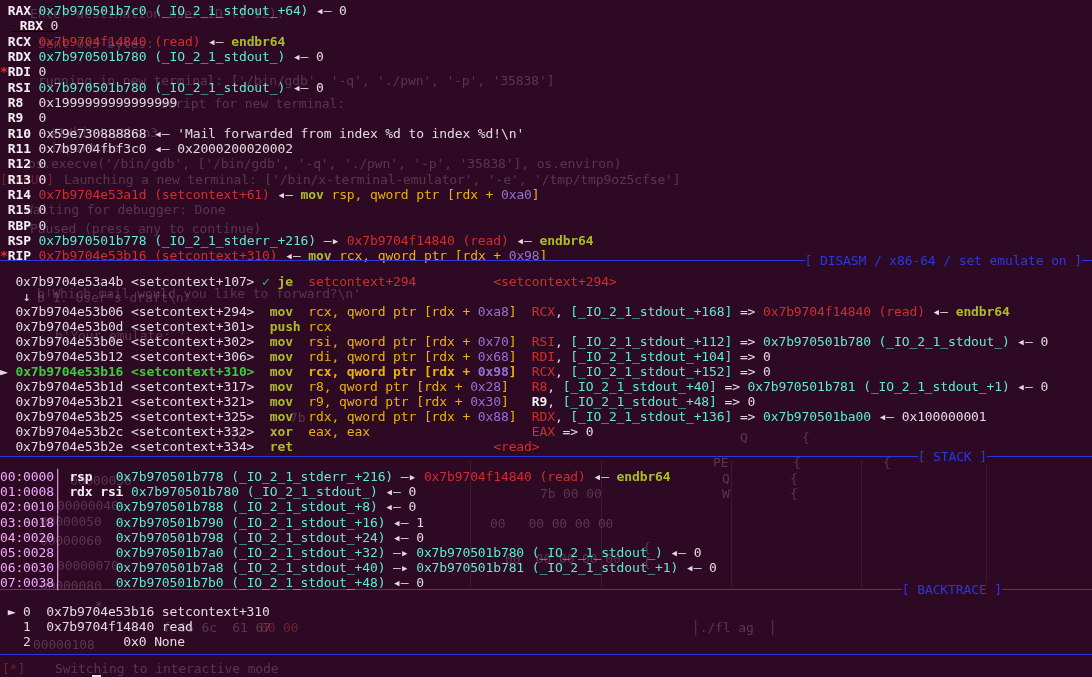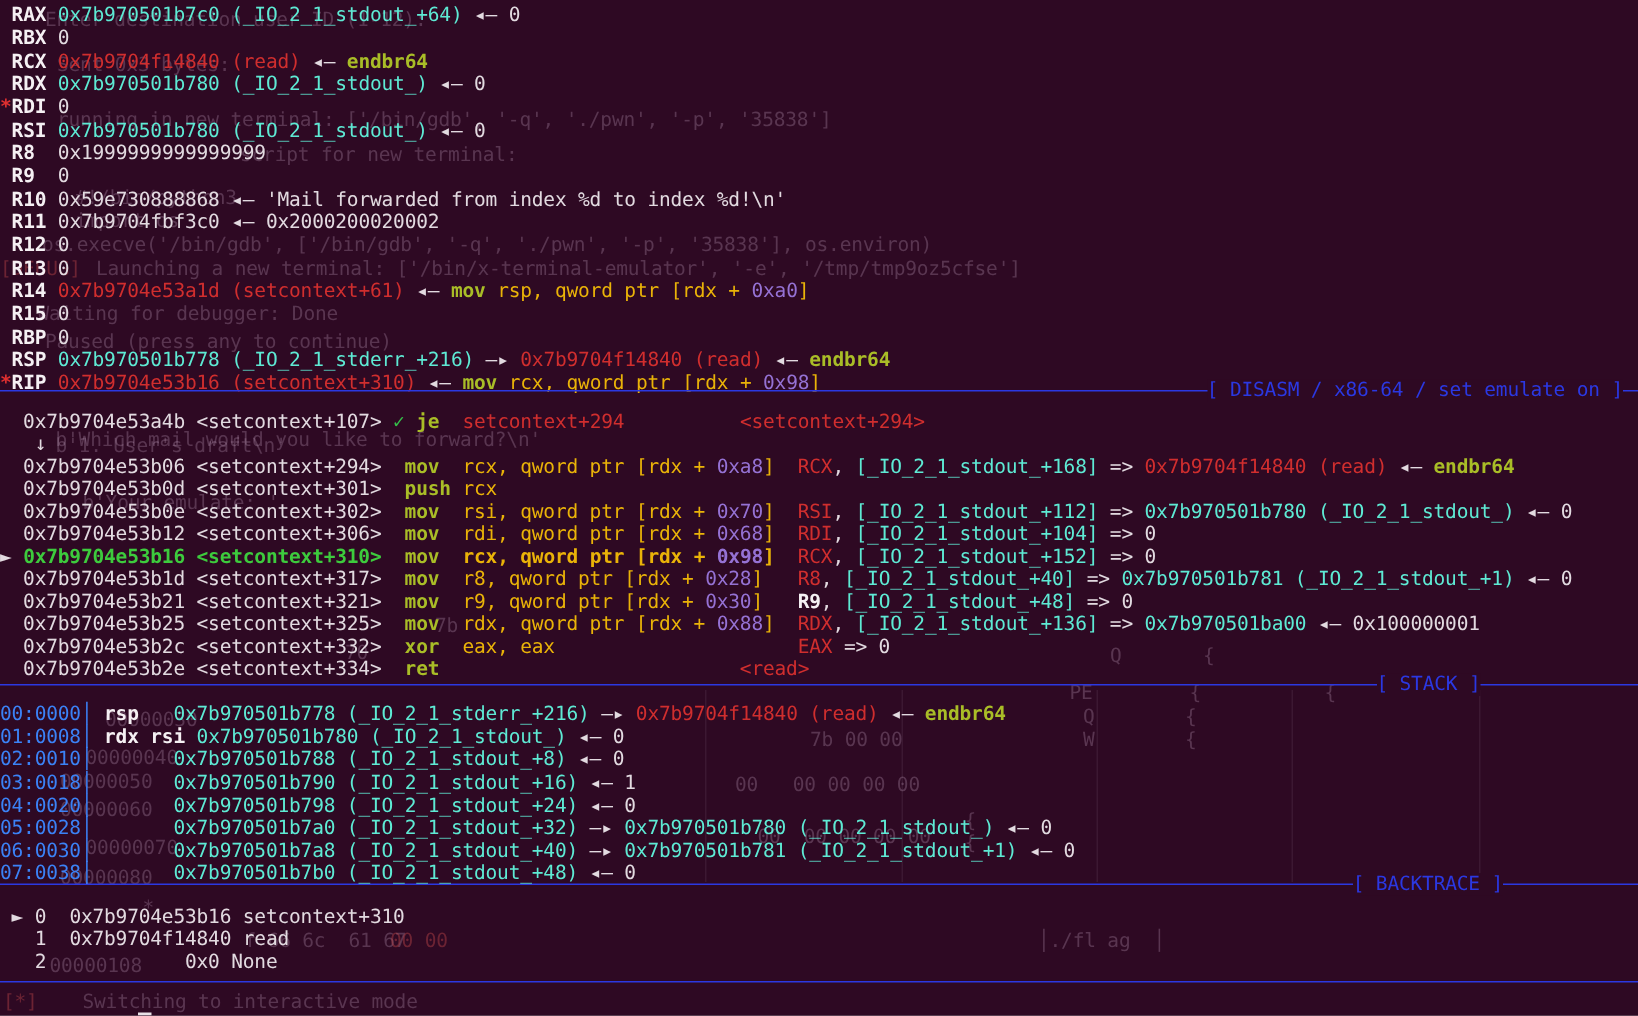--- a/index.html
+++ b/index.html
@@ -12,21 +12,21 @@
   .w{color:#E2DAE0}
   .b{color:#F5F0F3;font-weight:bold}
   .m{color:#E03030;font-weight:bold}
   .a{color:#5eead4}
   .c{color:#D02E2E}
   .o{color:#A9BD27;font-weight:bold}
   .u{color:#eab308}
   .n{color:#9572D4}
   .g{color:#3DCB3D;font-weight:bold}
   .k{color:#35C04A;font-weight:bold}
-  .f{color:#3b82f6}
+  .f{color:#f0abfc}
   .bd{font-weight:bold}
   .p{color:#2BD42B;font-weight:bold}
   .gh{color:rgba(190,155,185,0.30)}
   .gr{color:rgba(210,80,80,0.38)}
   .sep{position:absolute;left:0;width:1092px;border-top:1px solid #2B38E2;}
   .sep .lbl{position:absolute;top:-8px;height:15px;line-height:15px;
     color:#2B38E2;background:#2E0923;white-space:pre;}
   .vline{position:absolute;width:1px;background:rgba(190,155,185,0.10);}
   .ghost{position:absolute;height:15px;line-height:15px;white-space:pre;}
   .cursor{display:inline-block;width:9px;height:14px;background:#E8E0E6;
@@ -83,21 +83,21 @@
     </div>
   <div id="vline-layer">
       <div class="vline" style="left: 470px; top: 460px; height: 128px;"></div>
       <div class="vline" style="left: 601px; top: 460px; height: 128px;"></div>
       <div class="vline" style="left: 731px; top: 460px; height: 128px;"></div>
       <div class="vline" style="left: 861px; top: 460px; height: 128px;"></div>
       <div class="vline" style="left: 986px; top: 460px; height: 128px;"></div>
     </div>
   <div>
       <div class="line" style="top: 3px; left: 0px;"><span class="w"> </span><span class="b">RAX</span><span class="w"> </span><span class="a">0x7b970501b7c0 (_IO_2_1_stdout_+64)</span><span class="w"> ◂— 0</span></div>
-      <div class="line" style="top: 18px; left: 0px;"><span class="w"> </span><span class="b">RBX</span><span class="w"> </span><span class="w">0</span></div>
+      <div class="line" style="top: 18px; left: 12px; text-decoration: underline;"><span class="w"> </span><span class="b">RBX</span><span class="w"> </span><span class="w">0</span></div>
       <div class="line" style="top: 34px; left: 0px;"><span class="w"> </span><span class="b">RCX</span><span class="w"> </span><span class="c">0x7b9704f14840 (read)</span><span class="w"> ◂— </span><span class="o">endbr64</span></div>
       <div class="line" style="top: 49px; left: 0px;"><span class="w"> </span><span class="b">RDX</span><span class="w"> </span><span class="a">0x7b970501b780 (_IO_2_1_stdout_)</span><span class="w"> ◂— 0</span></div>
       <div class="line" style="top: 64px; left: 0px;"><span class="m">*</span><span class="b">RDI</span><span class="w"> </span><span class="w">0</span></div>
       <div class="line" style="top: 80px; left: 0px;"><span class="w"> </span><span class="b">RSI</span><span class="w"> </span><span class="a">0x7b970501b780 (_IO_2_1_stdout_)</span><span class="w"> ◂— 0</span></div>
       <div class="line" style="top: 95px; left: 0px;"><span class="w"> </span><span class="b">R8</span><span class="w">  </span><span class="w">0x1999999999999999</span></div>
       <div class="line" style="top: 110px; left: 0px;"><span class="w"> </span><span class="b">R9</span><span class="w">  </span><span class="w">0</span></div>
       <div class="line" style="top: 126px; left: 0px;"><span class="w"> </span><span class="b">R10</span><span class="w"> </span><span class="w">0x59e730888868 ◂— 'Mail forwarded from index %d to index %d!\n'</span></div>
       <div class="line" style="top: 141px; left: 0px;"><span class="w"> </span><span class="b">R11</span><span class="w"> </span><span class="w">0x7b9704fbf3c0 ◂— 0x2000200020002</span></div>
       <div class="line" style="top: 156px; left: 0px;"><span class="w"> </span><span class="b">R12</span><span class="w"> </span><span class="w">0</span></div>
       <div class="line" style="top: 172px; left: 0px;"><span class="w"> </span><span class="b">R13</span><span class="w"> </span><span class="w">0</span></div>

